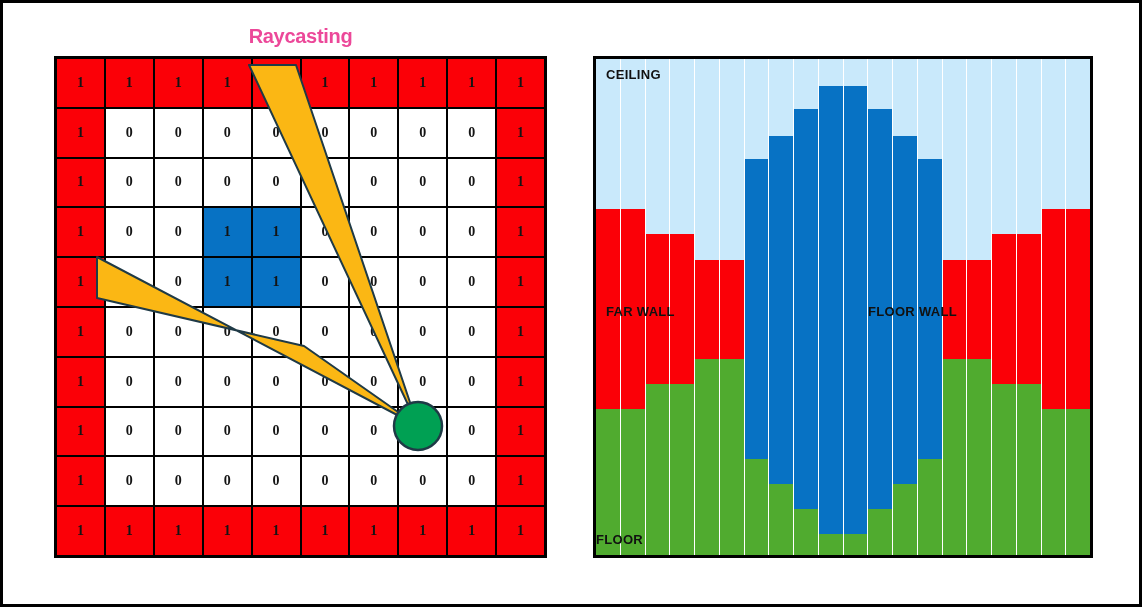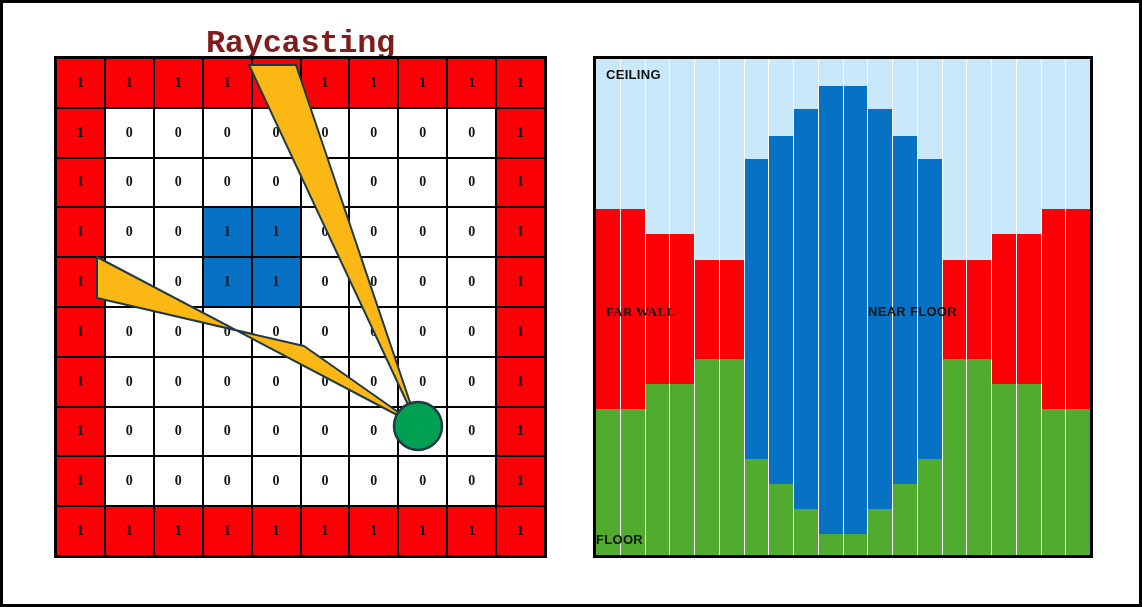--- a/index.html
+++ b/index.html
@@ -16,25 +16,24 @@
     box-sizing: border-box;
     border: 3px solid #000000;
     overflow: hidden;
   }
 
   
   .panel-title {
     position: absolute;
     text-align: center;
     font-weight: bold;
-    color: #7f1d1d;
-    font-size: 32px;
+    color: #ec4899;
+    font-size: 20px;
     letter-spacing: -0.3px;
     white-space: nowrap;
-    font-family: Liberation Mono, monospace;
   }
   #title-left  { left: 51px;  top: 22px; width: 493px; }
   #title-right { left: 590px; top: 22px; width: 500px; }
 
   
   #map-panel {
     position: absolute;
     left: 51px;
     top: 53px;
     width: 493px;
@@ -121,21 +120,21 @@
   .render-label {
     position: absolute;
     font-size: 13px;
     font-weight: bold;
     color: #111111;
     letter-spacing: 0.3px;
     white-space: nowrap;
     z-index: 5;
   }
   #label-ceiling  { left: 10px;  top: 8px; }
-  #label-far-wall { left: 10px;  top: 245px; font-family: Liberation Serif, serif; }
+  #label-far-wall { left: 10px;  top: 245px; }
   #label-near-wall{ left: 272px; top: 245px; }
   #label-floor    { left: 0;  bottom: 8px; }
 </style>
 </head>
 <body>
 
 <div id="app">
 
   <div id="title-left" class="panel-title">Raycasting</div>
 
@@ -530,17 +529,17 @@
           <div class="floor" style="height: 146px;"></div>
           <div class="wall far" style="top: 150px; height: 200px;"></div>
         </div>
         <div class="slice">
           <div class="floor" style="height: 146px;"></div>
           <div class="wall far" style="top: 150px; height: 200px;"></div>
         </div>
       </div>
     <div id="label-ceiling" class="render-label">CEILING</div>
     <div id="label-far-wall" class="render-label">FAR WALL</div>
-    <div id="label-near-wall" class="render-label">NEAR FLOOR</div>
+    <div id="label-near-wall" class="render-label">FLOOR WALL</div>
     <div id="label-floor" class="render-label">FLOOR</div>
   </div>
 
 </div>
 
 </body></html>

